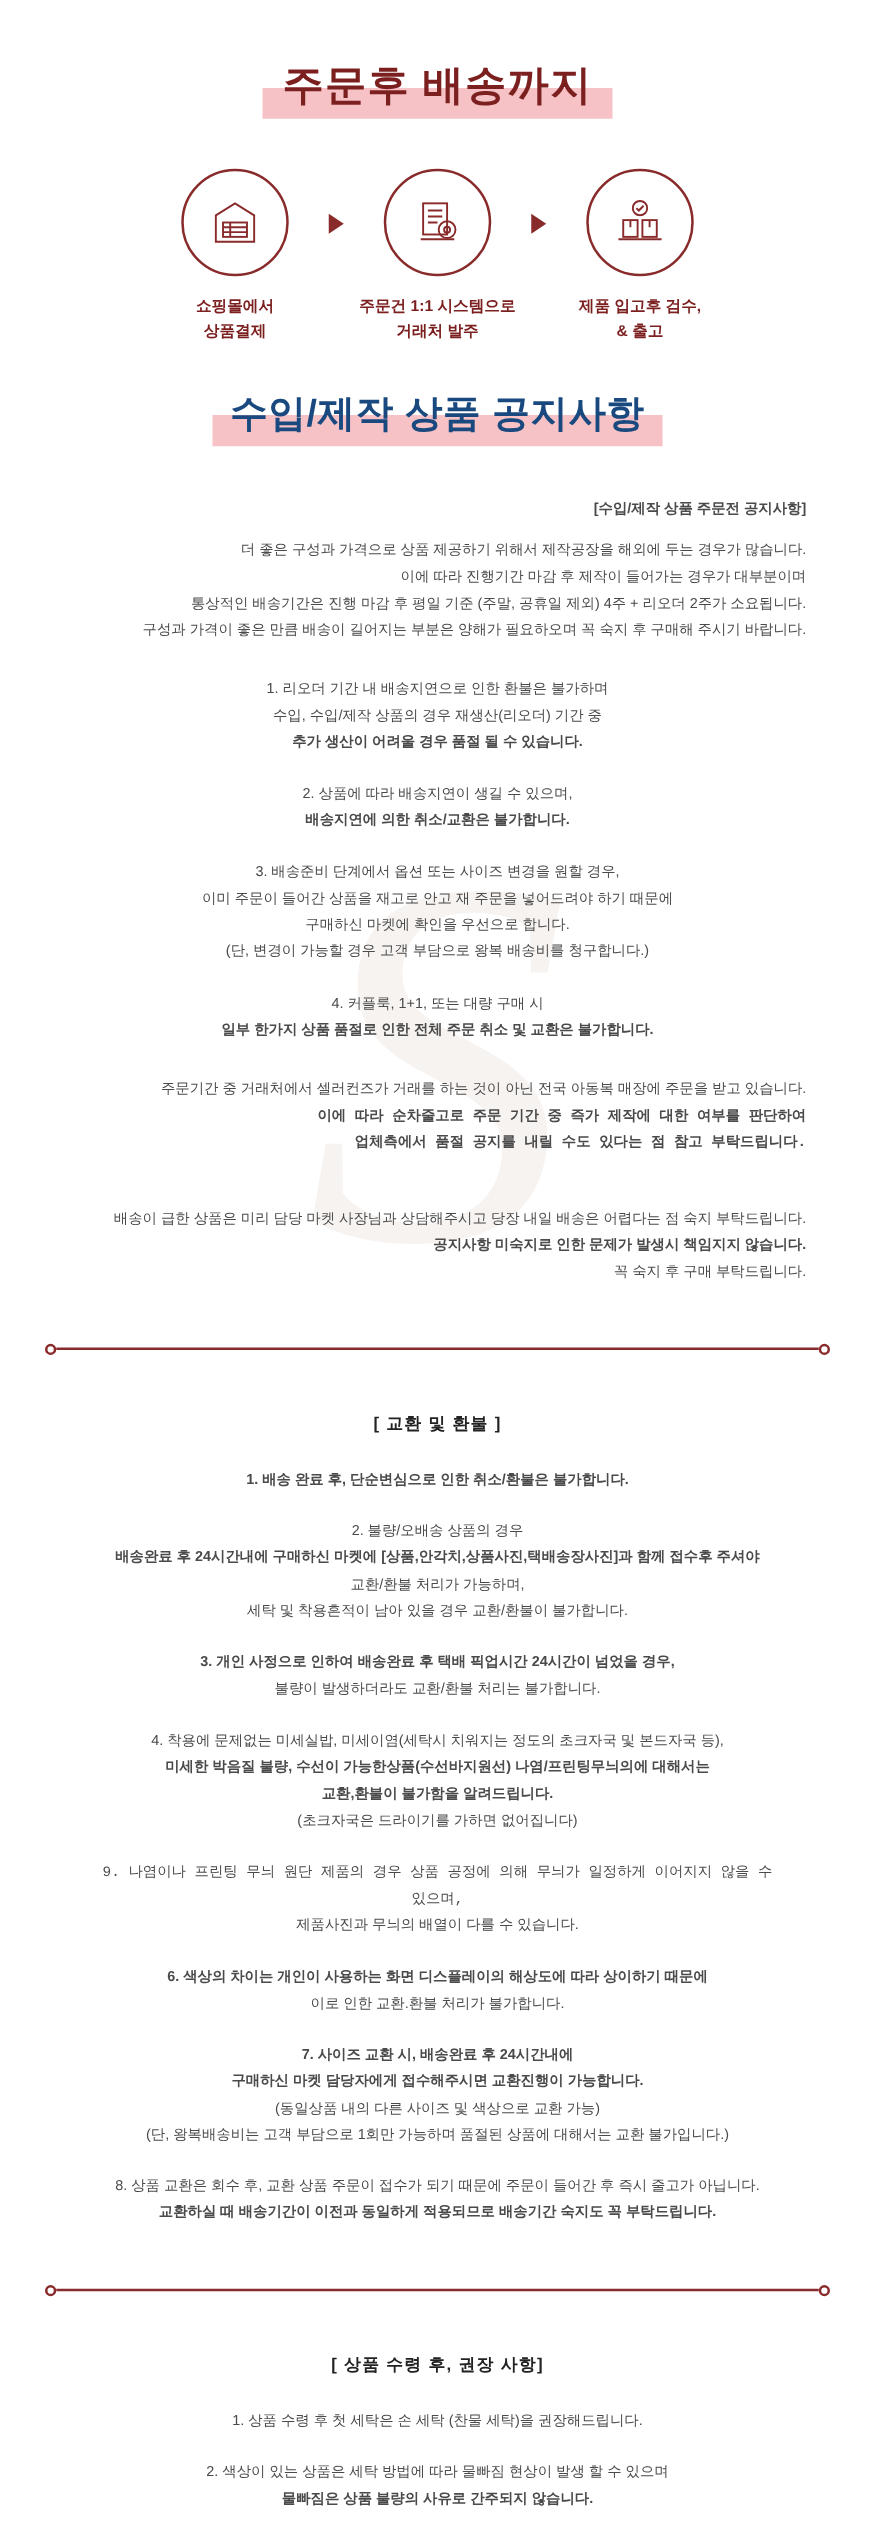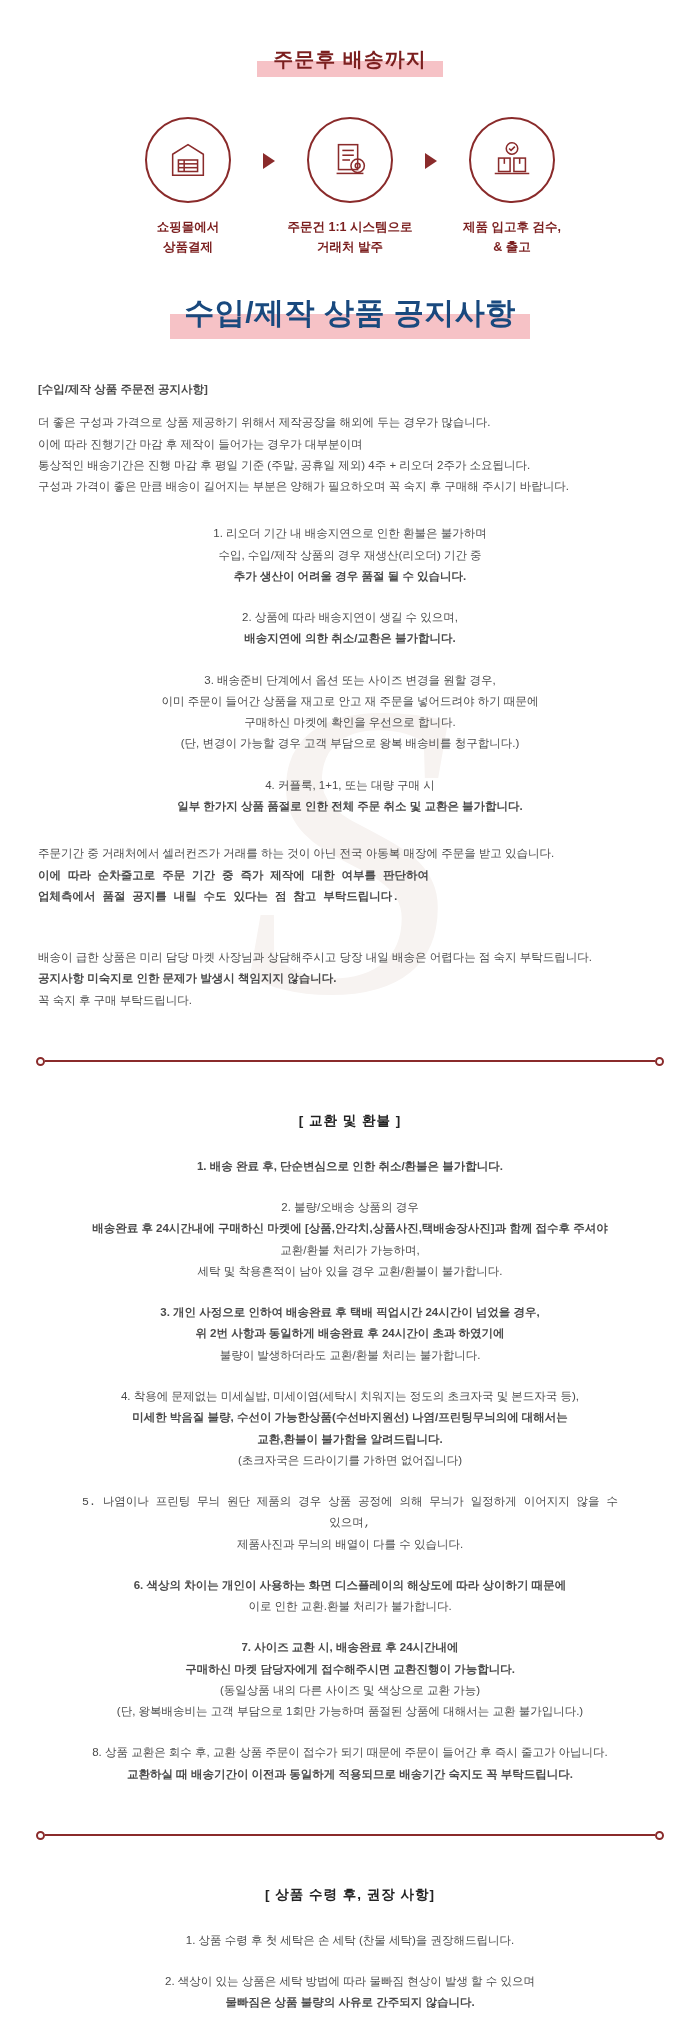--- a/index.html
+++ b/index.html
@@ -24,21 +24,21 @@
     z-index:0;
     line-height:1;
     user-select:none;
   }
   .content { position:relative; z-index:2; }
 
   
   .top-title-wrap { text-align:center; padding-top:44px; }
   .top-title {
     display:inline-block;
-    font-size:20px;
+    font-size:33px;
     font-weight:bold;
     color:#7b1f1f;
     letter-spacing:1px;
     padding:2px 16px 4px 16px;
     background:linear-gradient(to top, #f6c2c6 0%, #f6c2c6 48%, transparent 48%);
   }
 
   
   .process {
     display:flex;
@@ -78,21 +78,21 @@
     display:inline-block;
     font-size:30px;
     font-weight:bold;
     color:#19497e;
     letter-spacing:0.5px;
     padding:2px 14px 5px 14px;
     background:linear-gradient(to top, #f6c2c6 0%, #f6c2c6 52%, transparent 52%);
   }
 
   
-  .block { text-align:left; margin-top:34px; padding:0 38px; }
+  .block { text-align:right; margin-top:34px; padding:0 55px; }
   .block p {
     margin:0;
     font-size:11.5px;
     line-height:1.85;
     color:#4a4a4a;
   }
   .blk-title {
     font-size:12.5px;
     font-weight:bold;
     color:#222;
@@ -256,31 +256,30 @@
         <p class="red">1. 배송 완료 후, 단순변심으로 인한 취소/환불은 불가합니다.</p>
       </div>
       <div class="item">
         <p>2. 불량/오배송 상품의 경우</p>
         <p class="red">배송완료 후 24시간내에 구매하신 마켓에 [상품,안각치,상품사진,택배송장사진]과 함께 접수후 주셔야</p>
         <p>교환/환불 처리가 가능하며,</p>
         <p>세탁 및 착용흔적이 남아 있을 경우 교환/환불이 불가합니다.</p>
       </div>
       <div class="item">
         <p class="red">3. 개인 사정으로 인하여 배송완료 후 택배 픽업시간 24시간이 넘었을 경우,</p>
-        <p class="red">위 2번 사항과 동일하게 배송완료 후 24시간이 초과 하였기에</p>
         <p>불량이 발생하더라도 교환/환불 처리는 불가합니다.</p>
       </div>
       <div class="item">
         <p>4. 착용에 문제없는 미세실밥, 미세이염(세탁시 치워지는 정도의 초크자국 및 본드자국 등),</p>
         <p class="red">미세한 박음질 불량, 수선이 가능한상품(수선바지원선) 나염/프린팅무늬의에 대해서는</p>
         <p class="red">교환,환불이 불가함을 알려드립니다.</p>
         <p>(초크자국은 드라이기를 가하면 없어집니다)</p>
       </div>
       <div class="item">
-        <p class="redn">5. 나염이나 프린팅 무늬 원단 제품의 경우 상품 공정에 의해 무늬가 일정하게 이어지지 않을 수 있으며,</p>
+        <p class="redn">9. 나염이나 프린팅 무늬 원단 제품의 경우 상품 공정에 의해 무늬가 일정하게 이어지지 않을 수 있으며,</p>
         <p>제품사진과 무늬의 배열이 다를 수 있습니다.</p>
       </div>
       <div class="item">
         <p class="red">6. 색상의 차이는 개인이 사용하는 화면 디스플레이의 해상도에 따라 상이하기 때문에</p>
         <p>이로 인한 교환.환불 처리가 불가합니다.</p>
       </div>
       <div class="item">
         <p class="red">7. 사이즈 교환 시, 배송완료 후 24시간내에</p>
         <p class="red">구매하신 마켓 담당자에게 접수해주시면 교환진행이 가능합니다.</p>
         <p>(동일상품 내의 다른 사이즈 및 색상으로 교환 가능)</p>

